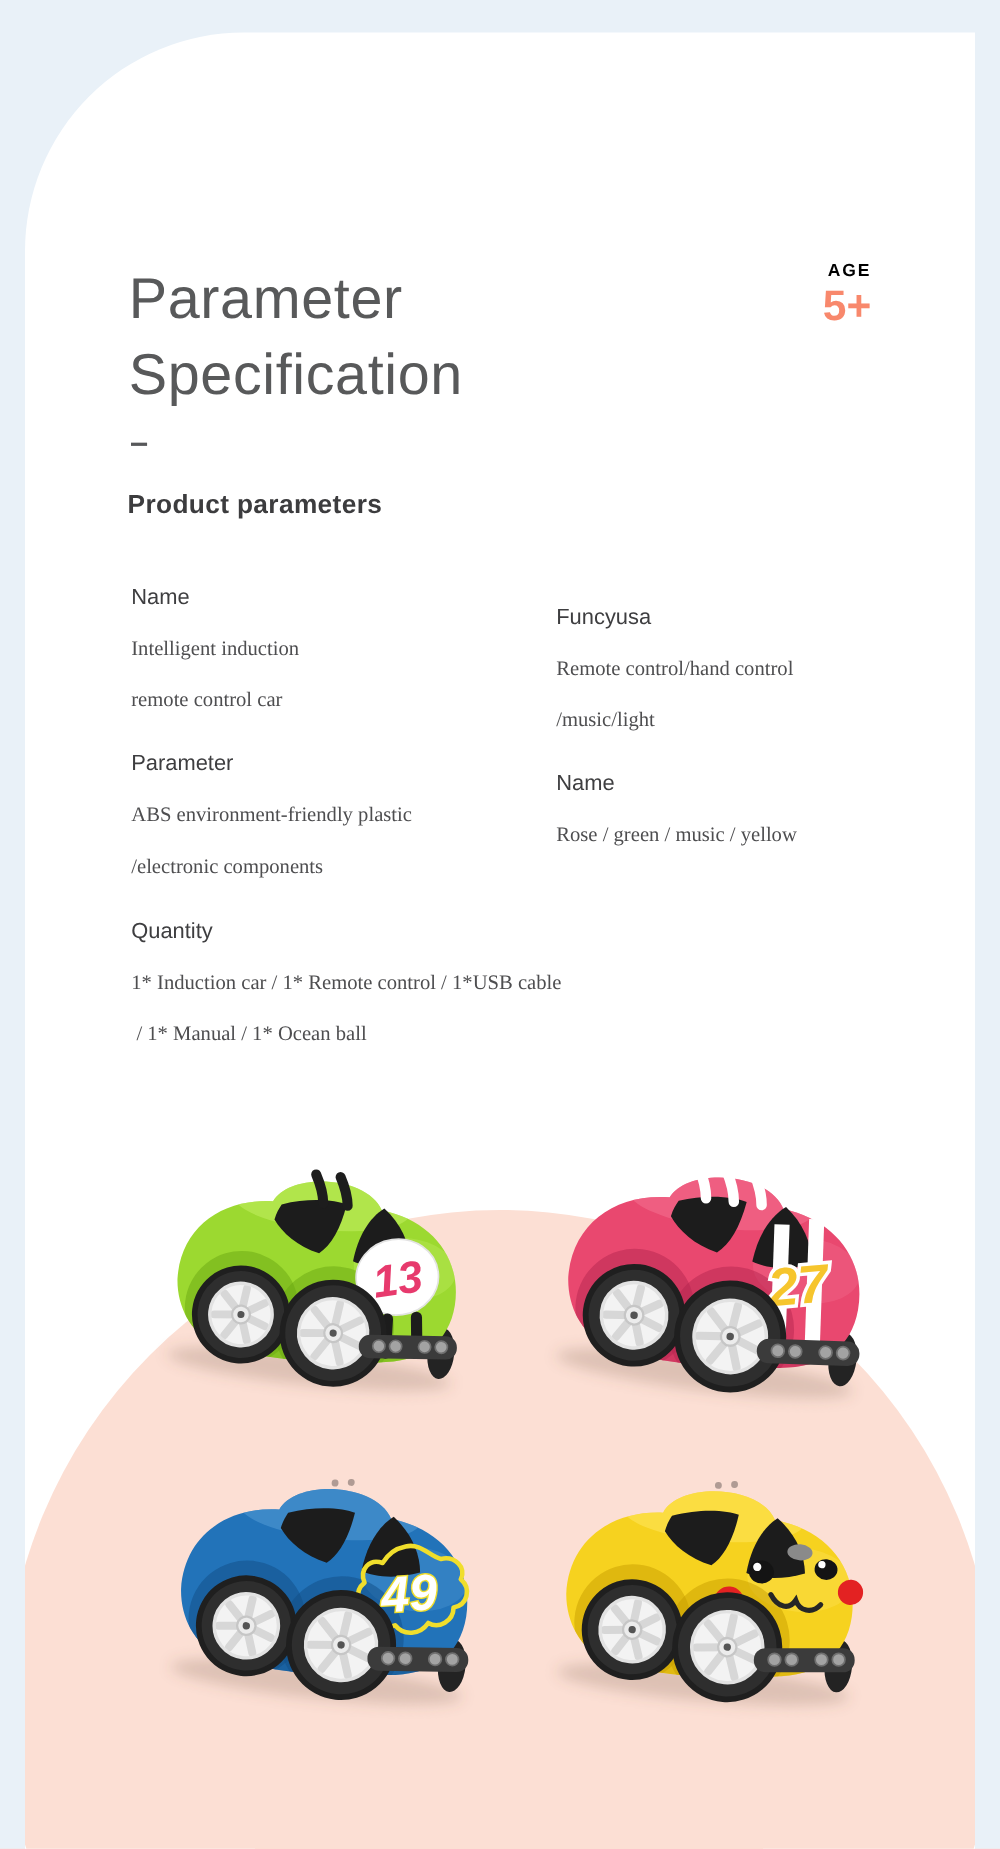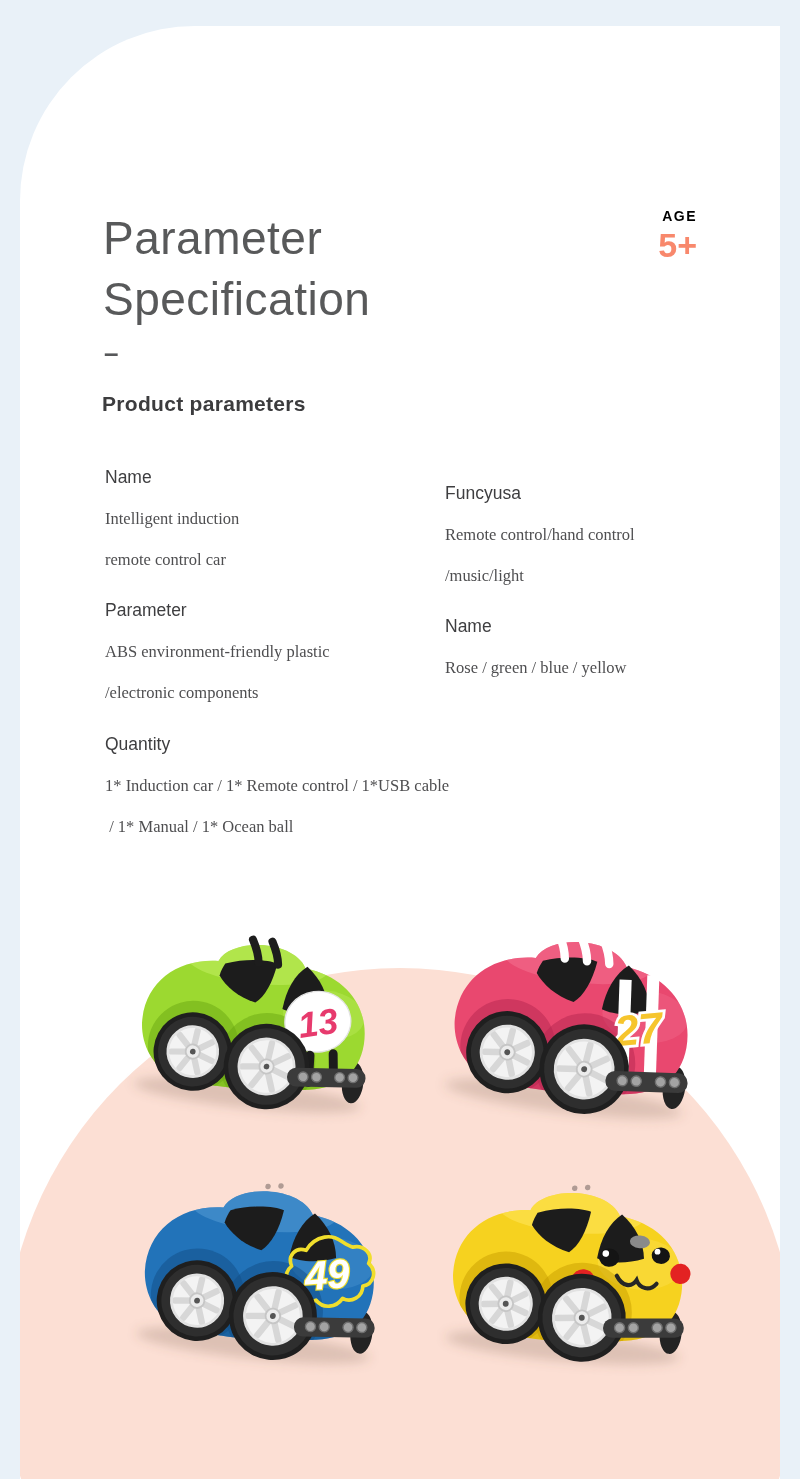--- a/index.html
+++ b/index.html
@@ -93,21 +93,21 @@
   </div>
 
   <div class="p-row" style="top:574px">
     <div class="p-col p-col-left">
       <div class="p-label">Parameter</div>
       <div class="p-line">ABS environment-friendly plastic</div>
       <div class="p-line">/electronic components</div>
     </div>
     <div class="p-col p-col-right">
       <div class="p-label">Name</div>
-      <div class="p-line">Rose / green / blue / yellow</div>
+      <div class="p-line">Rose / green / music / yellow</div>
     </div>
   </div>
 
   <div class="p-row" style="top:708px">
     <div class="p-col" style="left:0;width:640px">
       <div class="p-label">Quantity</div>
       <div class="p-line">1* Induction car / 1* Remote control / 1*USB cable</div>
       <div class="p-line"> / 1* Manual / 1* Ocean ball</div>
     </div>
   </div>

